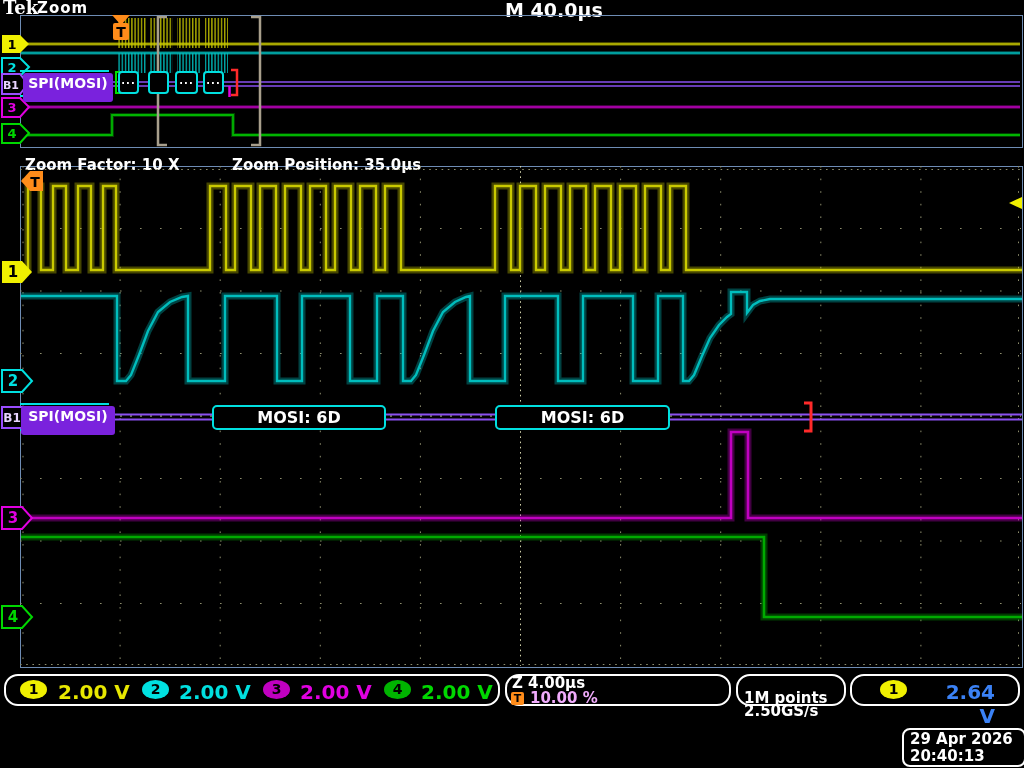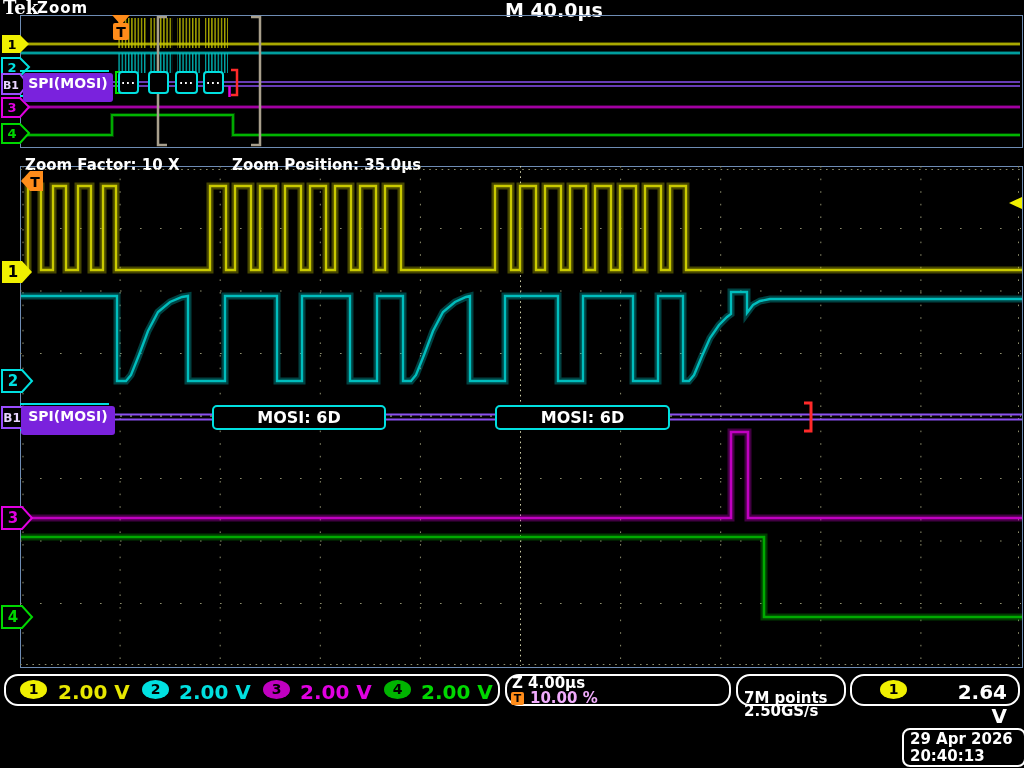--- a/index.html
+++ b/index.html
@@ -218,23 +218,23 @@
   <span class="sv c-g" style="left:415px;">2.00 V</span>
 </div>
 
 <div class="sbox" id="sb-zoom"></div>
 <span class="abs sline" style="left:512px;top:674px;">Z 4.00µs</span>
 <span class="ticon" style="left:511px;top:692px;">T</span>
 <span class="abs sline orange" style="left:530px;top:689px;">10.00 %</span>
 
 <div class="sbox" id="sb-acq"></div>
 <span class="abs sline" style="left:744px;top:702px;">2.50GS/s</span>
-<span class="abs sline" style="left:744px;top:689px;">7M points</span>
+<span class="abs sline" style="left:744px;top:689px;">1M points</span>
 
 <div class="sbox" id="sb-trig">
   <div class="ell b-y" style="left:28px;">1</div>
-  <span class="sv" id="trig-level" style="left:95px;color:#ffffff;">2.64 V</span>
+  <span class="sv" id="trig-level" style="left:83px;color:#3b82f6;">2.64 V</span>
 </div>
 
 <div class="abs" id="date-box">
   <div>29 Apr 2026</div>
   <div>20:40:13</div>
 </div>
 
 </body></html>

